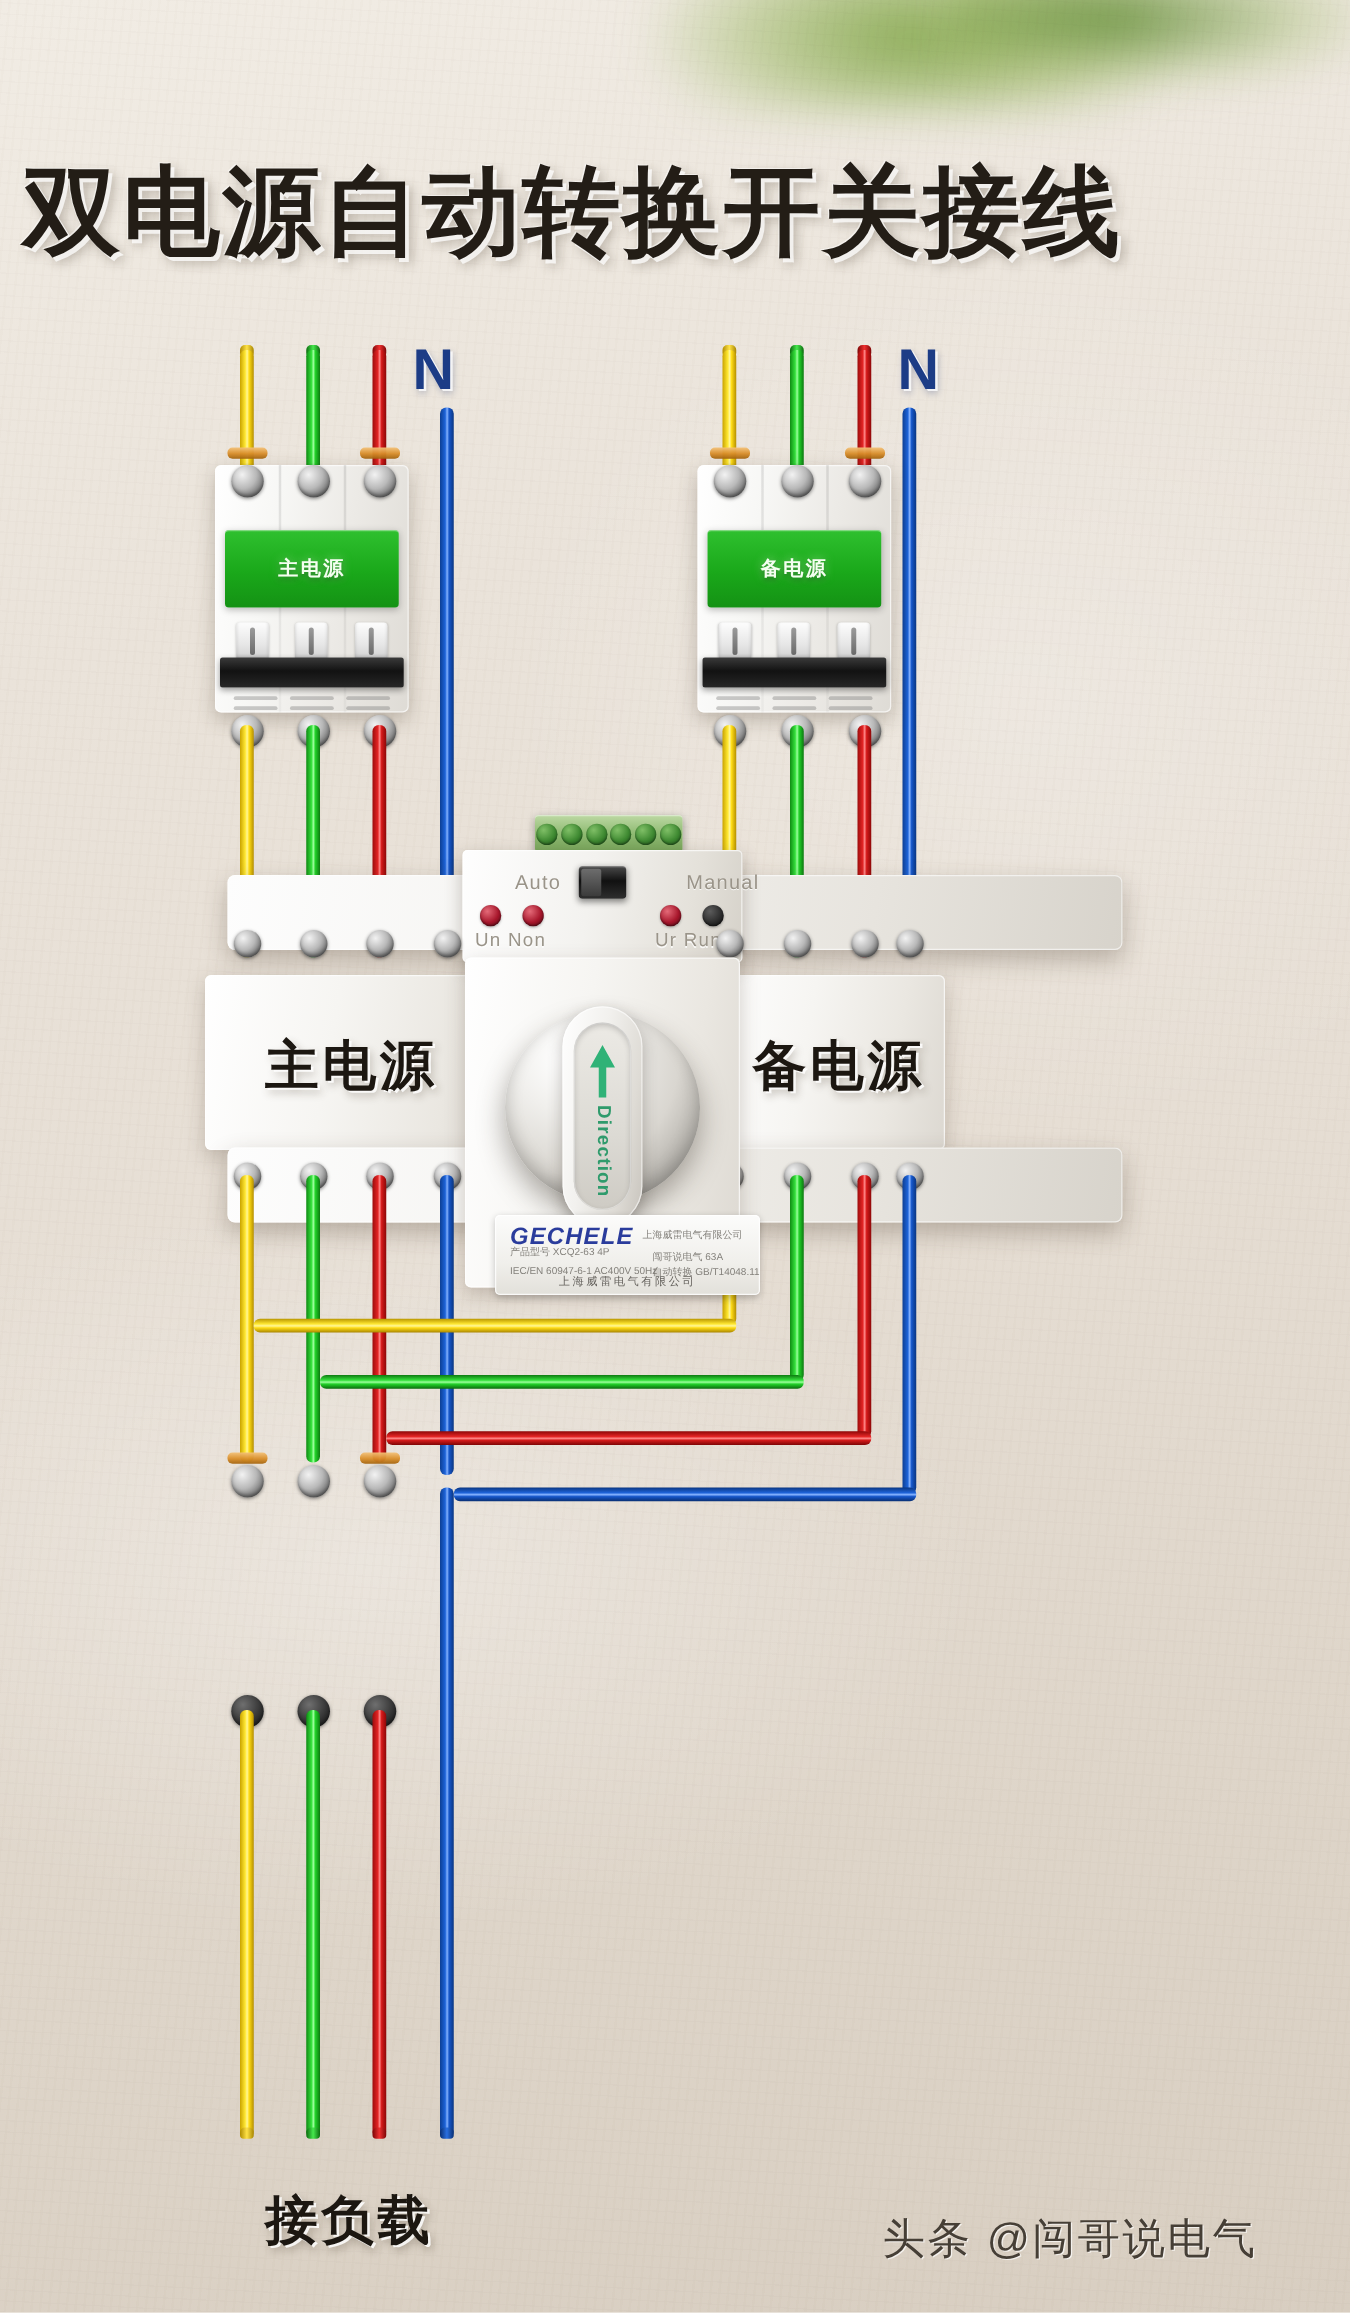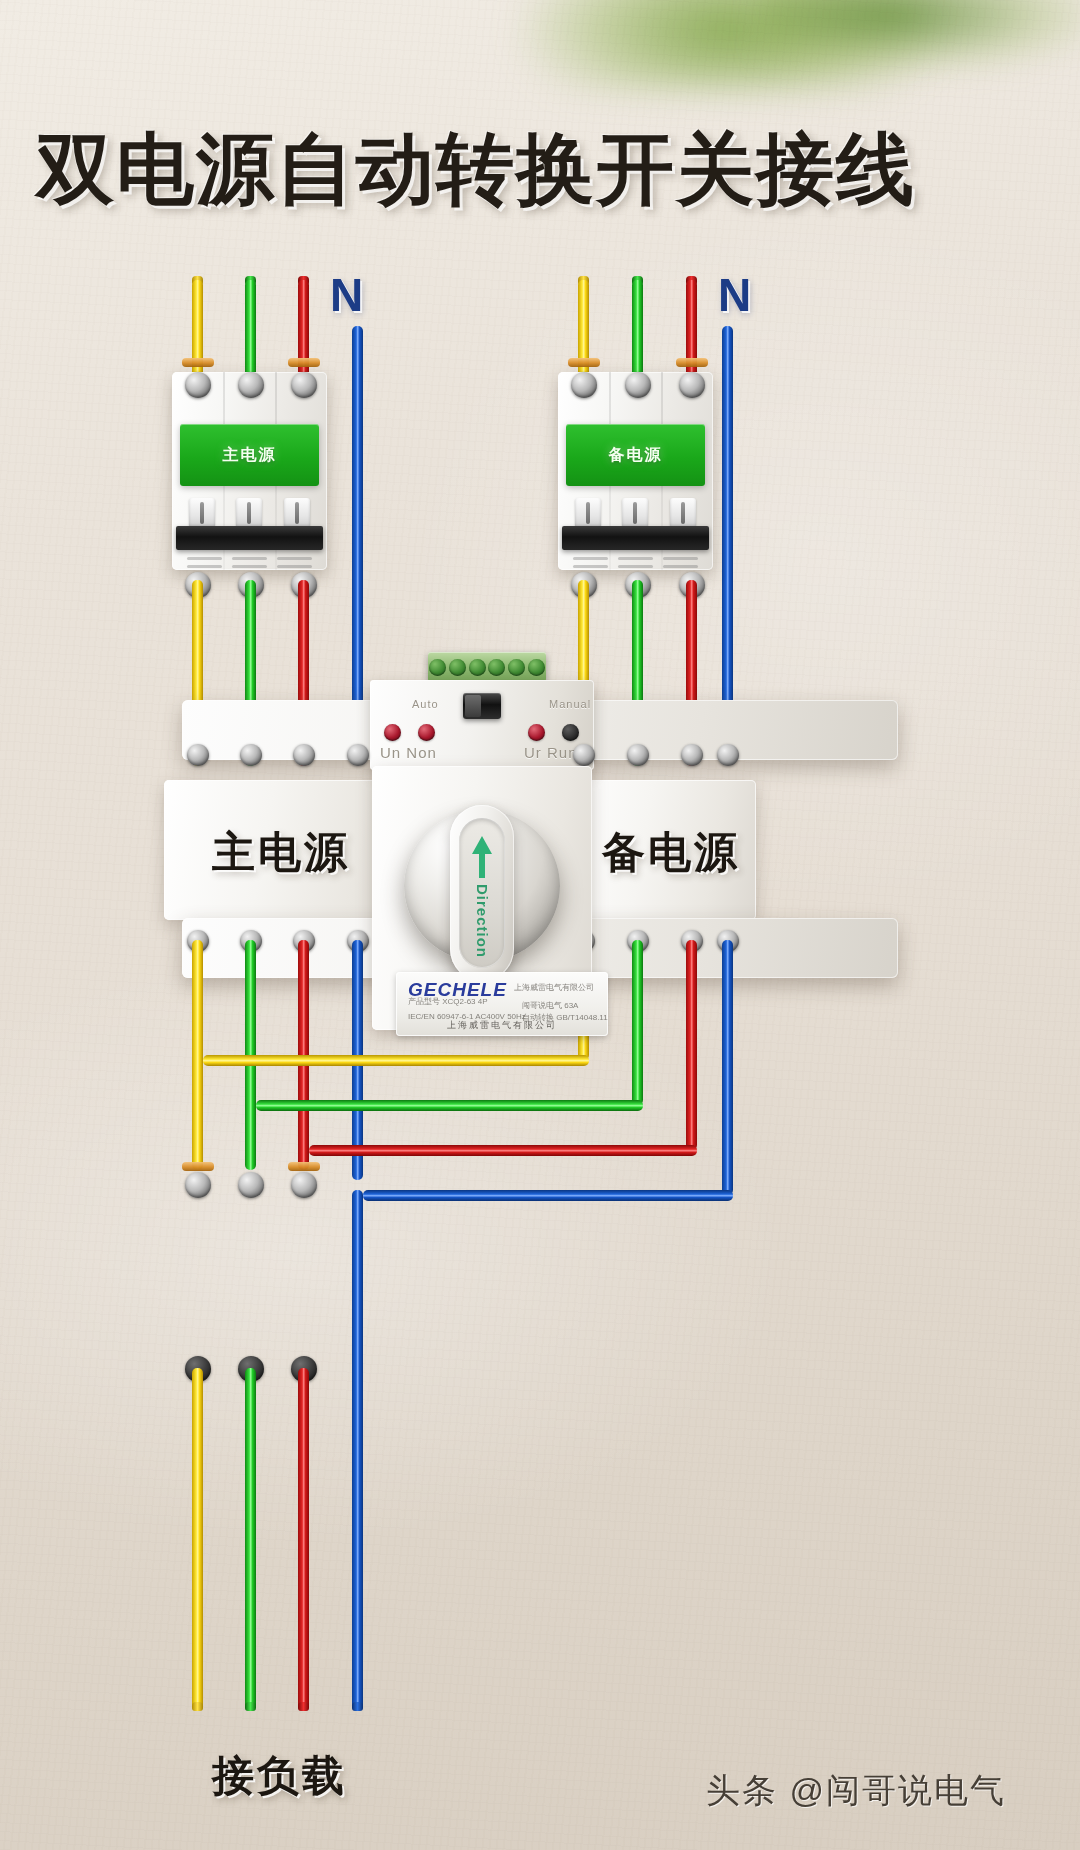--- a/index.html
+++ b/index.html
@@ -30,21 +30,21 @@
   }
   .wallnoise{
     position:absolute;inset:0;opacity:.16;mix-blend-mode:multiply;
     background-image:
       repeating-linear-gradient(96deg, rgba(120,105,90,.12) 0 2px, rgba(255,255,255,0) 2px 7px),
       repeating-linear-gradient(3deg, rgba(120,105,90,.10) 0 1px, rgba(255,255,255,0) 1px 9px);
   }
 
   
   .title{
-    position:absolute;left:0;top:118px;width:916px;text-align:right;
+    position:absolute;left:0;top:118px;width:916px;text-align:center;
     font-size:78px;font-weight:bold;letter-spacing:2px;color:#231d16;
     font-family:"DejaVu Sans","Liberation Sans",sans-serif;
     text-shadow:3px 3px 0 rgba(255,255,255,.75), -1px -1px 0 rgba(255,255,255,.5), 5px 5px 9px rgba(60,45,30,.30);
     white-space:nowrap;
   }
 
   
   .w{position:absolute;border-radius:5px;}
   .wv{width:11px;}
   .wh{height:11px;}
@@ -134,21 +134,21 @@
     text-shadow:2px 2px 0 rgba(255,255,255,.85),3px 4px 7px rgba(60,45,30,.28);
     white-space:nowrap;
   }
   
   .ctrl{
     position:absolute;border-radius:4px;
     background:linear-gradient(100deg,#fefefe,#f3f2ef 45%,#e4e1da 80%,#d5d1c9);
     box-shadow:0 5px 14px rgba(70,58,45,.30), inset 0 0 0 1px rgba(255,255,255,.7);
   }
   .ctrl .lbl{
-    position:absolute;font-size:11px;color:#9a9489;letter-spacing:1px;
+    position:absolute;font-size:16px;color:#9a9489;letter-spacing:1px;
     font-family:"Liberation Sans",sans-serif;
     text-shadow:0 1px 0 rgba(255,255,255,.8);white-space:nowrap;
   }
   .ctrl .tog{
     position:absolute;width:38px;height:26px;border-radius:3px;
     background:linear-gradient(180deg,#4a4a4a,#111 45%,#2e2e2e);
     box-shadow:0 2px 5px rgba(0,0,0,.45),inset 0 1px 0 rgba(255,255,255,.2);
   }
   .ctrl .tog:after{
     content:"";position:absolute;left:2px;top:2px;width:16px;height:22px;border-radius:2px;

